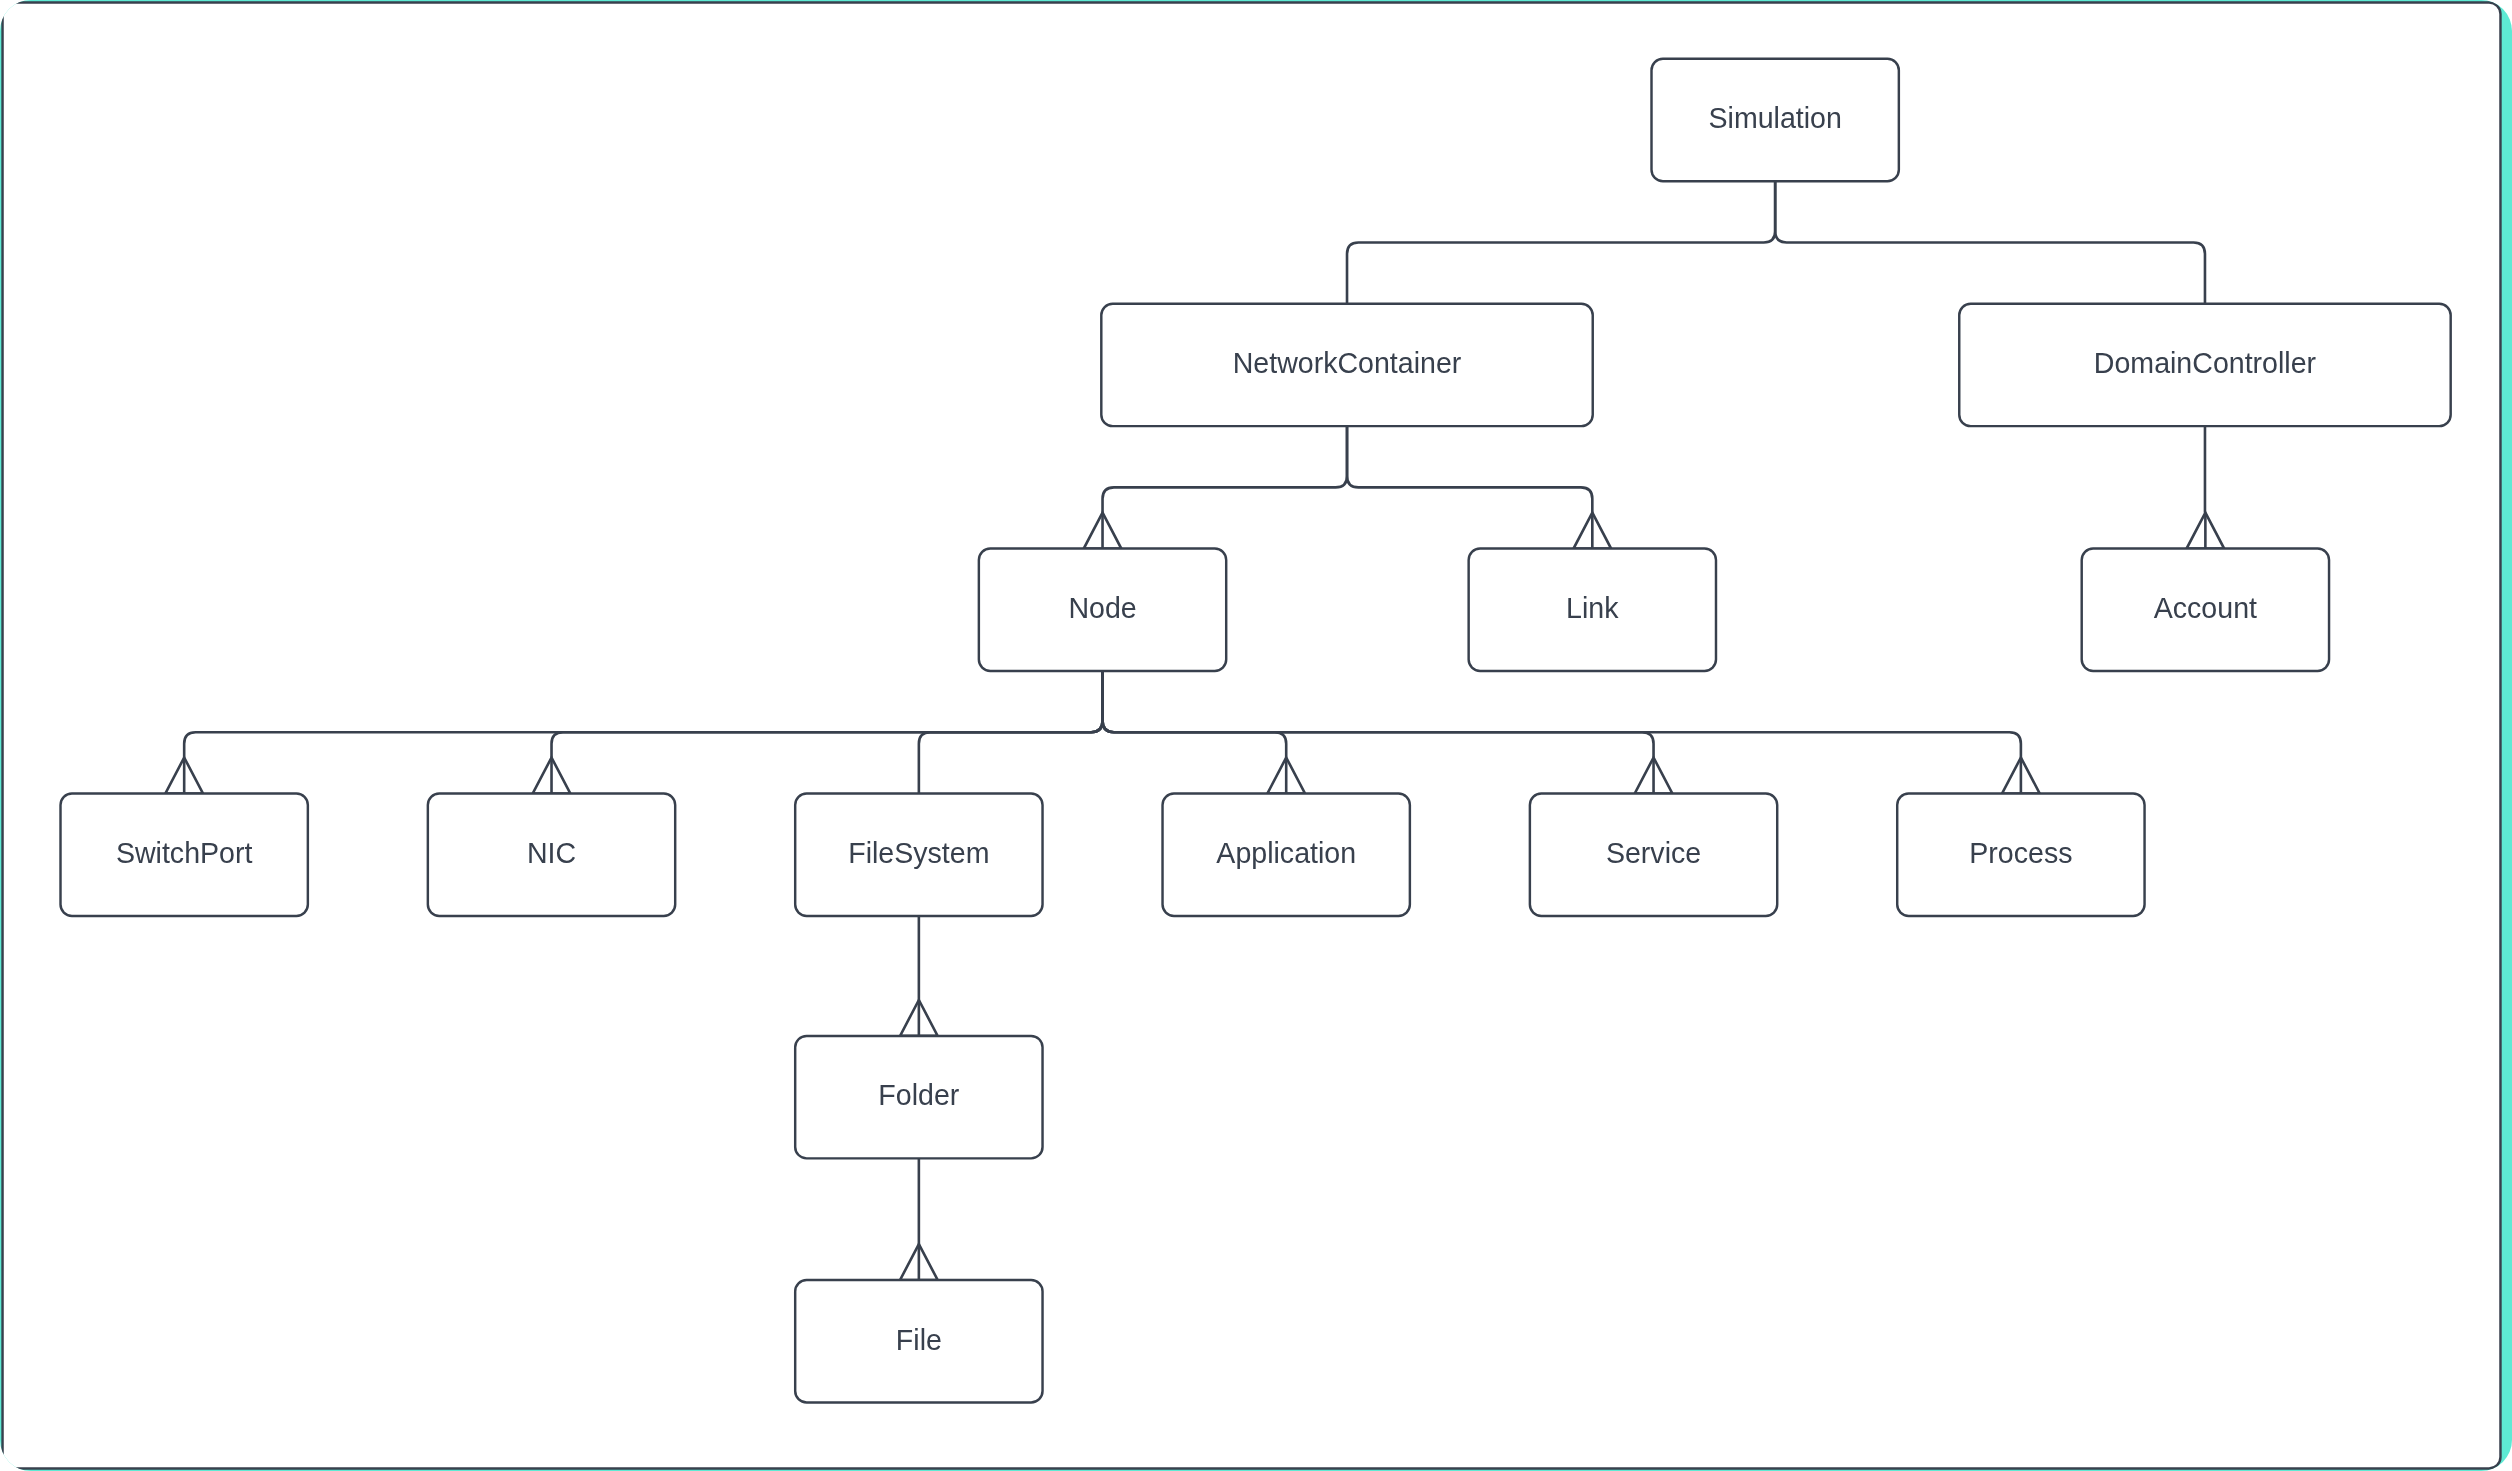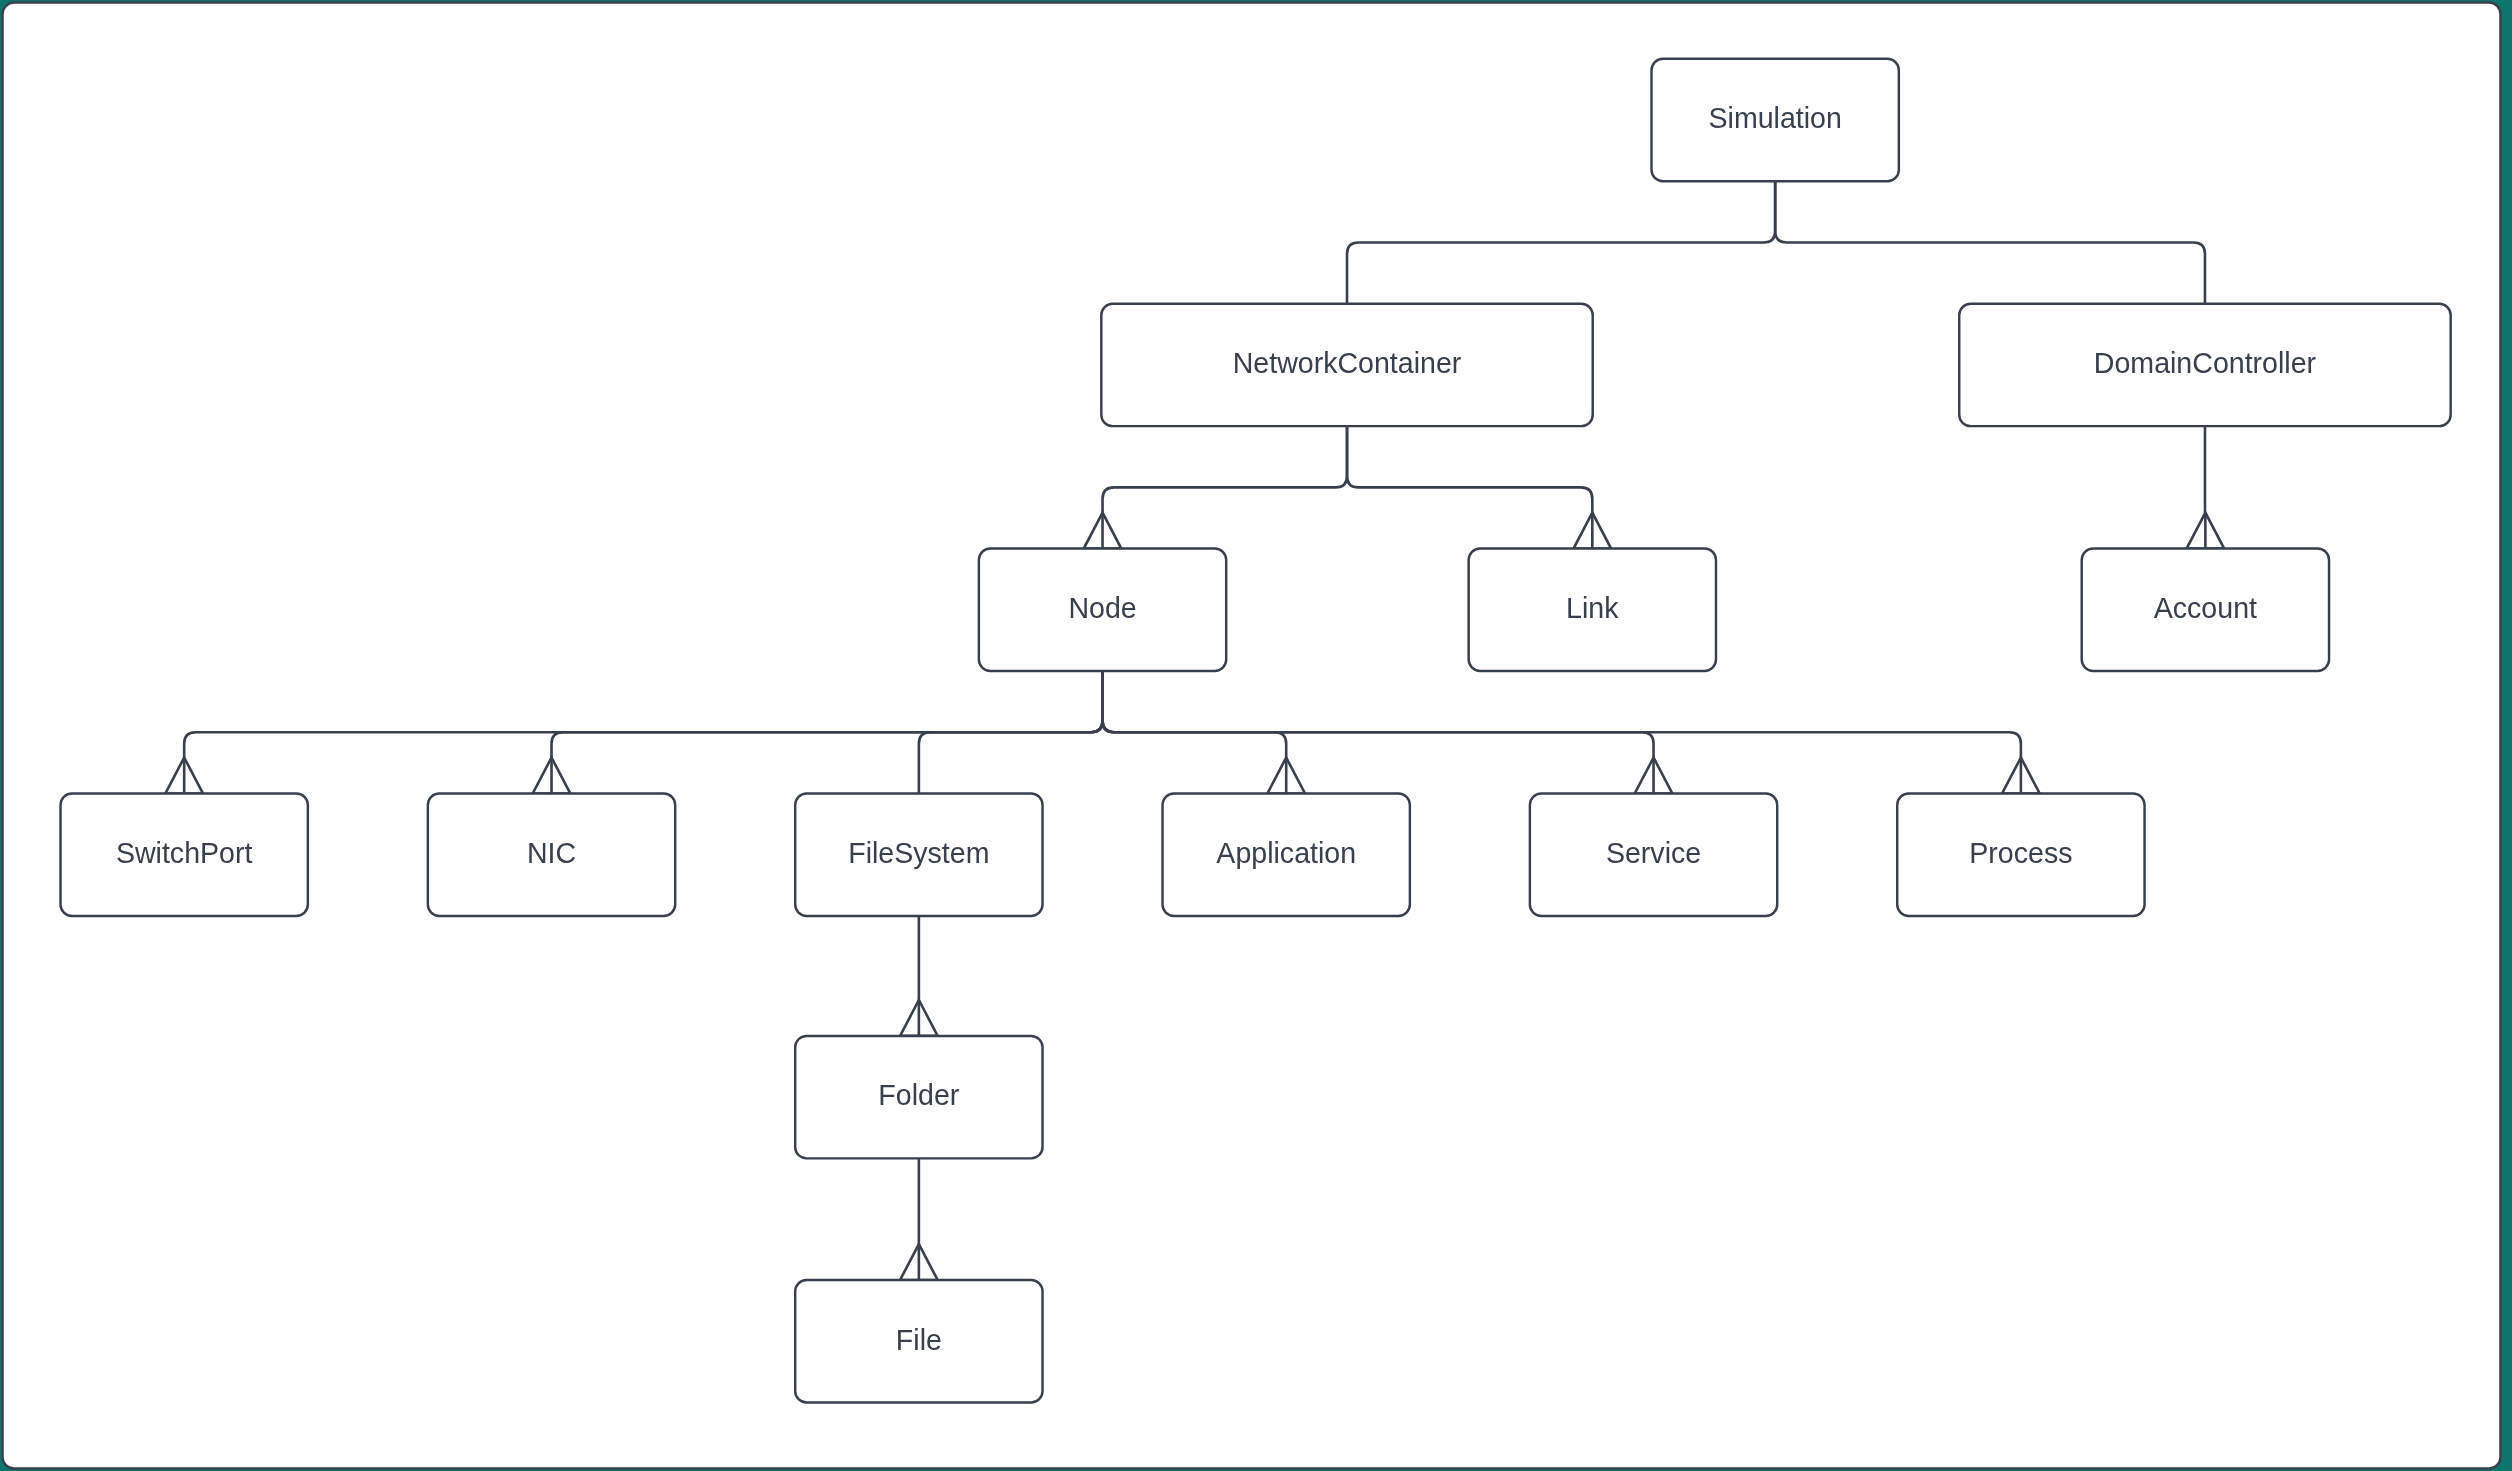--- a/index.html
+++ b/index.html
@@ -8,22 +8,23 @@
     padding: 0;
     background: #ffffff;
   }
   body {
     font-family: "Liberation Sans", sans-serif;
   }
   #canvas {
     position: relative;
     width: 2512px;
     height: 1471px;
-    background: #0f766e;
+    background: #5eead4;
     overflow: hidden;
+    border-radius: 31px;
   }
   #diagram-svg {
     position: absolute;
     left: 0;
     top: 0;
     width: 2512px;
     height: 1471px;
   }
   .frame-rect {
     fill: #ffffff;

